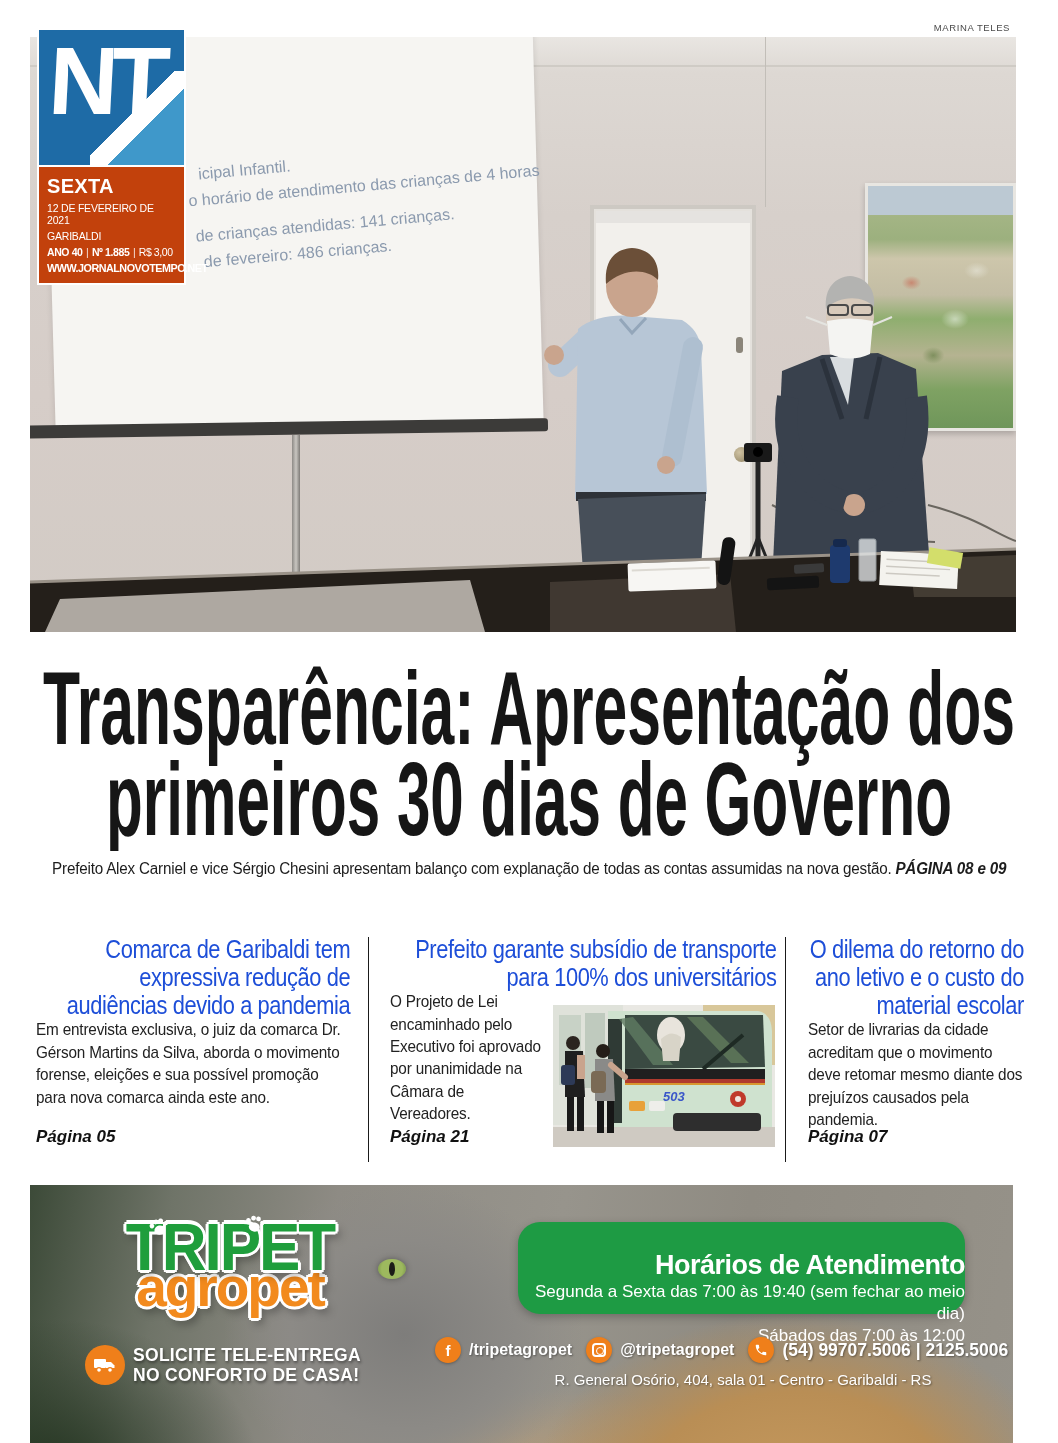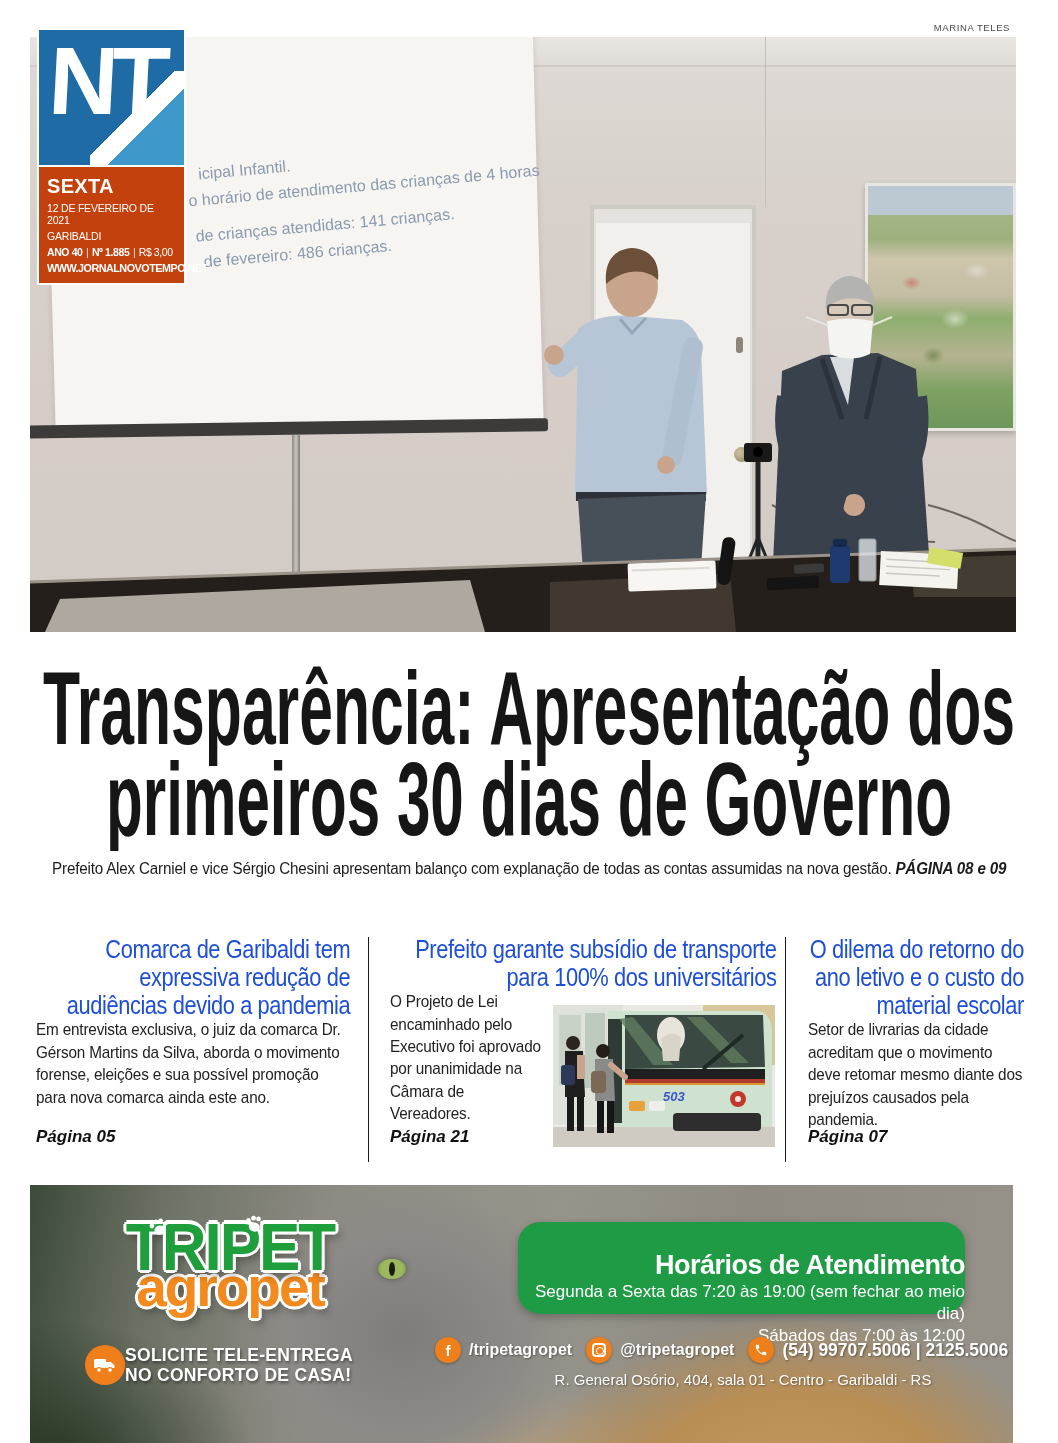--- a/index.html
+++ b/index.html
@@ -130,21 +130,21 @@
   .brand-bottom {
     margin-top:-14px; font-size:55px; font-weight:800; letter-spacing:-2px; color:#f28a1d; line-height:.95;
     text-shadow:-3px 0 0 #fff, 3px 0 0 #fff, 0 -3px 0 #fff, 0 3px 0 #fff,
       -2px -2px 0 #fff, 2px -2px 0 #fff, -2px 2px 0 #fff, 2px 2px 0 #fff, 4px 6px 8px rgba(0,0,0,.35);
   }
   .paw { position:absolute; width:22px; height:22px; }
   .paw-1 { left:118px; top:30px; transform:rotate(-12deg); }
   .paw-2 { left:214px; top:27px; transform:rotate(10deg); }
   .delivery { position:absolute; left:55px; top:160px; display:flex; align-items:center; }
   .delivery-circle { width:40px; height:40px; border-radius:50%; background:#ef7f1a; display:flex; align-items:center; justify-content:center; flex:0 0 auto; }
-  .delivery-text { margin-left:0; color:#fff; font-weight:800; font-size:17.5px; line-height:1.15; letter-spacing:.3px; text-shadow:1px 2px 3px rgba(0,0,0,.45); }
+  .delivery-text { margin-left:8px; color:#fff; font-weight:800; font-size:17.5px; line-height:1.15; letter-spacing:.3px; text-shadow:1px 2px 3px rgba(0,0,0,.45); }
   .hours-box {
     position:absolute; left:488px; top:37px; width:447px; height:92px; background:#1e9b44;
     border-radius:22px; color:#fff; text-align:right; padding-top:28px; box-shadow:0 3px 8px rgba(0,0,0,.25);
   }
   .hours-title { font-size:27px; font-weight:800; letter-spacing:-0.5px; }
   .hours-line { font-size:17px; line-height:1.3; font-weight:300; }
   .social-row { position:absolute; left:405px; top:152px; display:flex; align-items:center; gap:14px; }
   .social-item { display:flex; align-items:center; gap:8px; }
   .social-circle { width:26px; height:26px; border-radius:50%; background:#ef7f1a; display:flex; align-items:center; justify-content:center; color:#fff; font-weight:800; font-size:15px; flex:0 0 auto; box-shadow:0 1px 3px rgba(0,0,0,.3); }
   .social-label { color:#fff; font-weight:700; font-size:16px; text-shadow:1px 1px 2px rgba(0,0,0,.4); }
@@ -374,21 +374,21 @@
         </svg>
       </div>
       <div class="delivery-text">
         <div>SOLICITE  TELE-ENTREGA</div>
         <div>NO CONFORTO DE CASA!</div>
       </div>
     </div>
 
     <div class="hours-box">
       <div class="hours-title">Horários de Atendimento</div>
-      <div class="hours-line">Segunda a Sexta das 7:20 às 19:00 (sem fechar ao meio dia)</div>
+      <div class="hours-line">Segunda a Sexta das 7:00 às 19:40 (sem fechar ao meio dia)</div>
       <div class="hours-line">Sábados das 7:00 às 12:00</div>
     </div>
 
     <div class="social-row">
       <div class="social-item">
         <div class="social-circle">
             <span>f</span>
           </div>
         <span class="social-label">/tripetagropet</span>
       </div>

